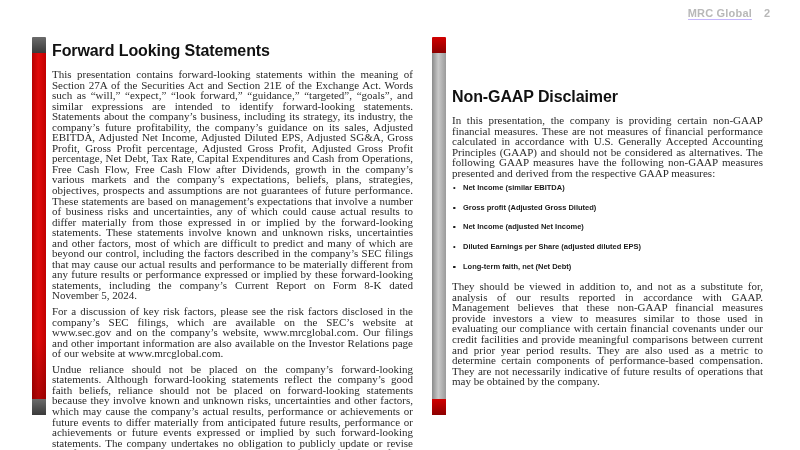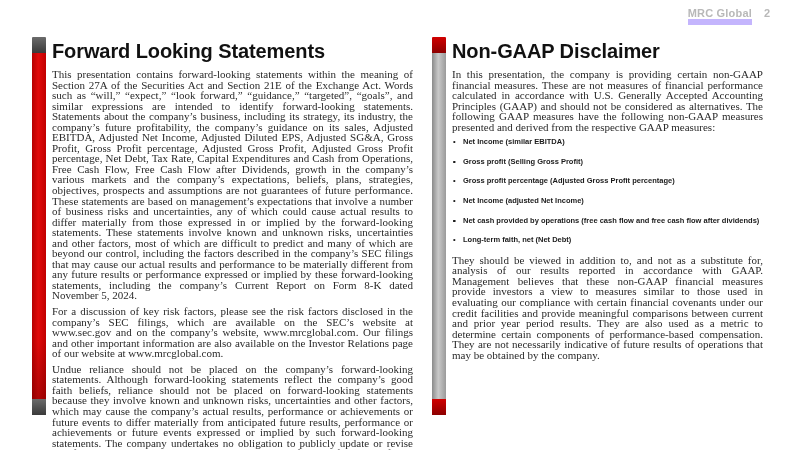--- a/index.html
+++ b/index.html
@@ -3,21 +3,21 @@
   <meta charset="utf-8">
   <style>
     * { box-sizing: border-box; margin: 0; padding: 0; }
     html, body { width: 800px; height: 450px; background: #ffffff; overflow: hidden; }
     body { position: relative; font-family: "Liberation Sans", sans-serif; color: #222; }
 
     .header-brand {
       position: absolute; top: 7px; right: 48px;
       font-family: "Liberation Sans", sans-serif; font-weight: bold;
       font-size: 11px; color: #b8b8b8; letter-spacing: 0.2px;
-      border-bottom: 6px solid #c4b5fd; line-height: 12px;
+      border-bottom: 1px solid #c4b5fd; line-height: 12px;
     }
     .page-num {
       position: absolute; top: 7px; right: 30px;
       font-size: 11px; font-weight: bold; color: #b8b8b8; line-height: 12px;
     }
 
     .bar { position: absolute; width: 14px; top: 37px; height: 378px; }
     .bar .cap-top, .bar .cap-bottom { position: absolute; left: 0; width: 14px; height: 16px; }
     .bar .cap-top { top: 0; border-radius: 1px 1px 0 0; }
     .bar .cap-bottom { bottom: 0; }
@@ -27,25 +27,25 @@
     .bar-left .cap-top, .bar-left .cap-bottom { background: linear-gradient(180deg, #6b6b6b 0%, #3a3a3a 100%); }
     .bar-left .body { background: linear-gradient(90deg, #b50000 0%, #e20a0a 45%, #c00000 100%); }
     .bar-left .body::after { content: ""; position: absolute; left: 0; right: 0; bottom: 0; height: 60px; background: linear-gradient(180deg, rgba(0,0,0,0) 0%, rgba(80,0,0,0.35) 100%); }
 
     .bar-right { left: 432px; }
     .bar-right .cap-top, .bar-right .cap-bottom { background: linear-gradient(180deg, #d10000 0%, #8c0000 100%); }
     .bar-right .body { background: linear-gradient(90deg, #8a8a8a 0%, #c9c9c9 45%, #9a9a9a 100%); }
 
     .panel { position: absolute; top: 40px; }
     .panel-left { left: 52px; width: 361px; }
-    .panel-right { left: 452px; width: 311px; }
+    .panel-right { left: 452px; width: 311px; margin-top: 46px; }
 
     .title {
       font-family: "Liberation Sans", sans-serif; font-weight: bold;
-      font-size: 20px; color: #111; line-height: 22px; margin-bottom: 7px;
+      font-size: 16px; color: #111; line-height: 22px; margin-bottom: 7px;
       letter-spacing: -0.1px;
     }
     .para {
       font-size: 11px; line-height: 10.55px; color: #2a2a2a;
       text-align: justify; margin-bottom: 5px; font-family: Liberation Serif, serif;
     }
     .bullet-list { list-style: none; margin: 5px 0 6px 0; }
     .bullet-item {
       font-size: 7.5px; font-weight: bold; color: #1a1a1a;
       line-height: 10px; margin-bottom: 9.6px; padding-left: 11px; position: relative;
@@ -76,22 +76,22 @@
   <p class="para">For a discussion of key risk factors, please see the risk factors disclosed in the company’s SEC filings, which are available on the SEC’s website at www.sec.gov and on the company’s website, www.mrcglobal.com. Our filings and other important information are also available on the Investor Relations page of our website at www.mrcglobal.com.</p>
   <p class="para">Undue reliance should not be placed on the company’s forward-looking statements. Although forward-looking statements reflect the company’s good faith beliefs, reliance should not be placed on forward-looking statements because they involve known and unknown risks, uncertainties and other factors, which may cause the company’s actual results, performance or achievements or future events to differ materially from anticipated future results, performance or achievements or future events expressed or implied by such forward-looking statements. The company undertakes no obligation to publicly update or revise any forward-looking statement, whether as a result of new information, future events, changed circumstances or otherwise, except to the extent required by law.</p>
 </section>
 
 <section class="panel panel-right">
   <h1 class="title">Non-GAAP Disclaimer</h1>
   <p class="para">In this presentation, the company is providing certain non-GAAP financial measures. These are not measures of financial performance calculated in accordance with U.S. Generally Accepted Accounting Principles (GAAP) and should not be considered as alternatives.  The following GAAP measures have the following non-GAAP measures presented and derived from the respective GAAP measures:</p>
   <ul class="bullet-list">
     <li class="bullet-item"><span class="dot">•</span><span>Net Income (similar EBITDA)</span></li>
     <li class="bullet-item"><span class="dot">•</span></li>
-    <li class="bullet-item"><span class="dot">•</span><span>Gross profit (Selling Gross Profit)</span></li>
-    <li class="bullet-item"><span class="dot">•</span><span>Gross profit percentage (Adjusted Gross Profit percentage)</span></li>
+    <li class="bullet-item"><span class="dot">•</span><span>Gross profit (Adjusted Gross Diluted)</span></li>
+    <li class="bullet-item"><span class="dot">•</span></li>
     <li class="bullet-item"><span class="dot">•</span><span>Net Income (adjusted Net Income)</span></li>
+    <li class="bullet-item"><span class="dot">•</span><span>Diluted Earnings per Share (adjusted diluted EPS)</span></li>
     <li class="bullet-item"><span class="dot">•</span></li>
     <li class="bullet-item"><span class="dot">•</span></li>
-    <li class="bullet-item"><span class="dot">•</span><span>Net cash provided by operations (free cash flow and free cash flow after dividends)</span></li>
     <li class="bullet-item"><span class="dot">•</span><span>Long-term faith, net (Net Debt)</span></li>
   </ul>
   <p class="para">They should be viewed in addition to, and not as a substitute for, analysis of our results reported in accordance with GAAP. Management believes that these non-GAAP financial measures provide investors a view to measures similar to those used in evaluating our compliance with certain financial covenants under our credit facilities and provide meaningful comparisons between current and prior year period results. They are also used as a metric to determine certain components of performance-based compensation. They are not necessarily indicative of future results of operations that may be obtained by the company.</p>
 </section>
 
 </body></html>

